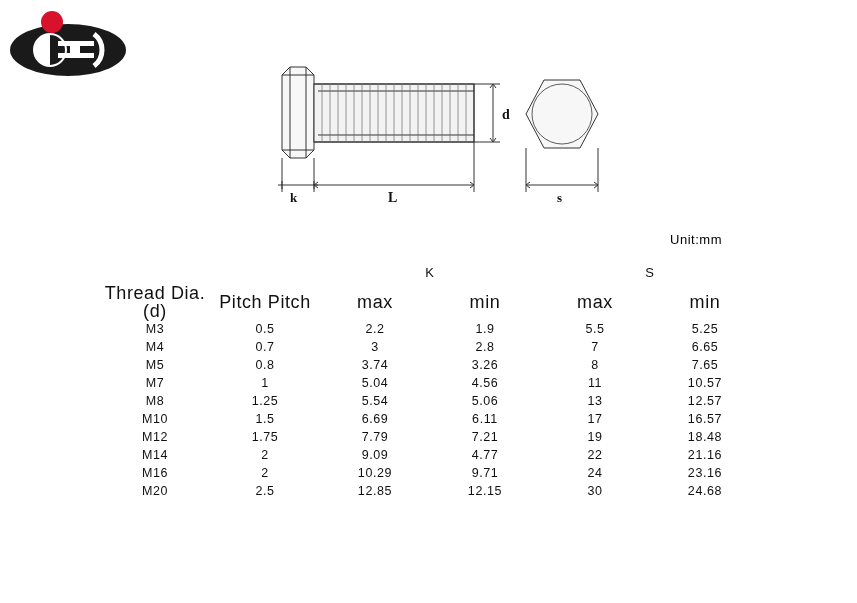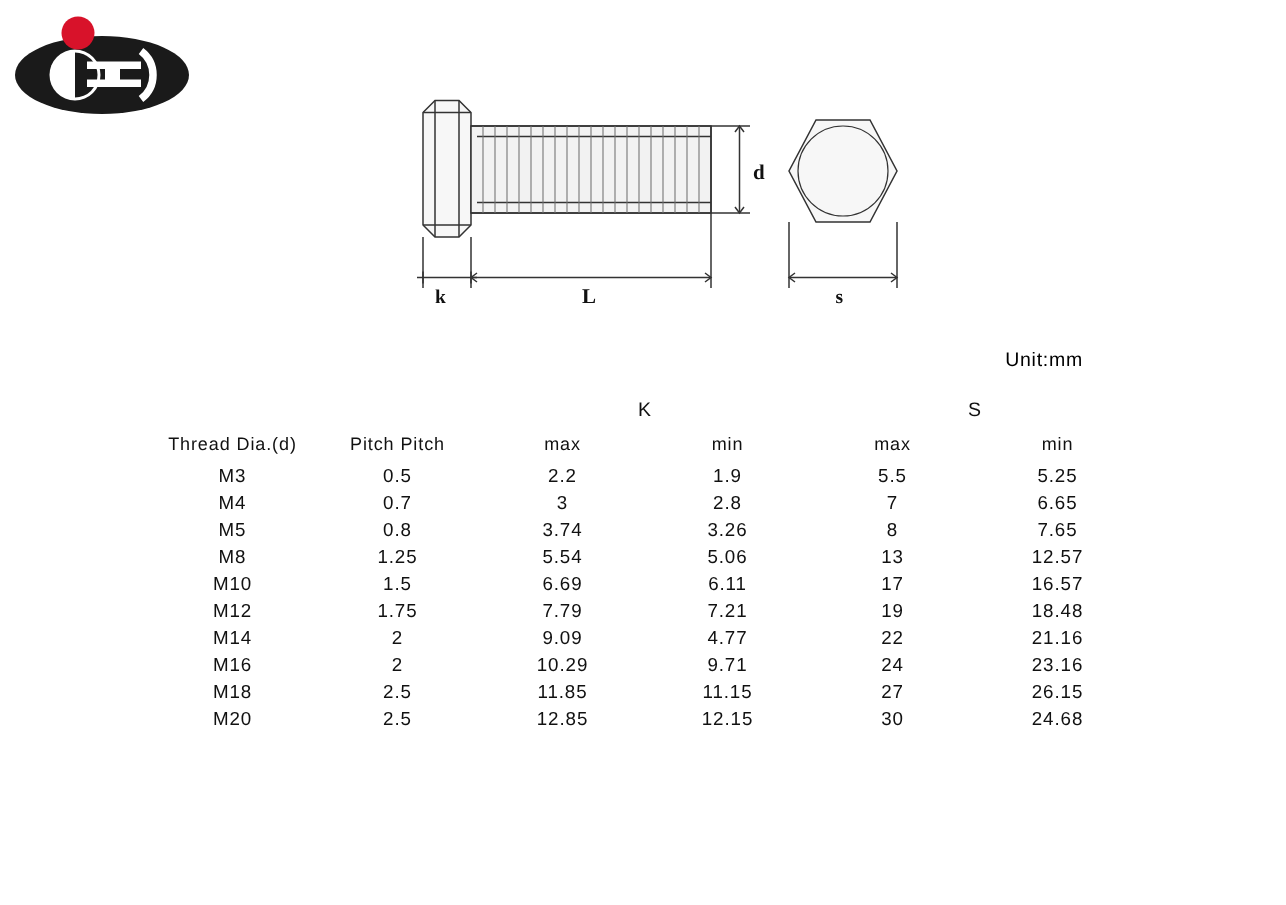--- a/index.html
+++ b/index.html
@@ -69,21 +69,21 @@
     text-align: center;
     line-height: 18px;
     letter-spacing: 0.6px;
   }
   table.spec th.group {
     height: 22px;
     font-size: 13px;
   }
   table.spec th.sub {
     height: 24px;
-    font-size: 12px;
+    font-size: 18px;
     letter-spacing: 0.6px;
   }
   table.spec td {
     height: 18px;
     font-size: 12.5px;
   }
   .col-d   { width: 110px; }
   .col-p   { width: 110px; }
   .col-kmax{ width: 110px; }
   .col-kmin{ width: 110px; }
@@ -233,20 +233,28 @@
         </tr>
         <tr>
           <td>M5</td>
           <td>0.8</td>
           <td>3.74</td>
           <td>3.26</td>
           <td>8</td>
           <td>7.65</td>
         </tr>
         <tr>
+          <td>M7</td>
+          <td>1</td>
+          <td>5.04</td>
+          <td>4.56</td>
+          <td>11</td>
+          <td>10.57</td>
+        </tr>
+        <tr>
           <td>M8</td>
           <td>1.25</td>
           <td>5.54</td>
           <td>5.06</td>
           <td>13</td>
           <td>12.57</td>
         </tr>
         <tr>
           <td>M10</td>
           <td>1.5</td>
@@ -273,28 +281,20 @@
         </tr>
         <tr>
           <td>M16</td>
           <td>2</td>
           <td>10.29</td>
           <td>9.71</td>
           <td>24</td>
           <td>23.16</td>
         </tr>
         <tr>
-          <td>M18</td>
-          <td>2.5</td>
-          <td>11.85</td>
-          <td>11.15</td>
-          <td>27</td>
-          <td>26.15</td>
-        </tr>
-        <tr>
           <td>M20</td>
           <td>2.5</td>
           <td>12.85</td>
           <td>12.15</td>
           <td>30</td>
           <td>24.68</td>
         </tr>
       </tbody>
     </table>
   </div>

